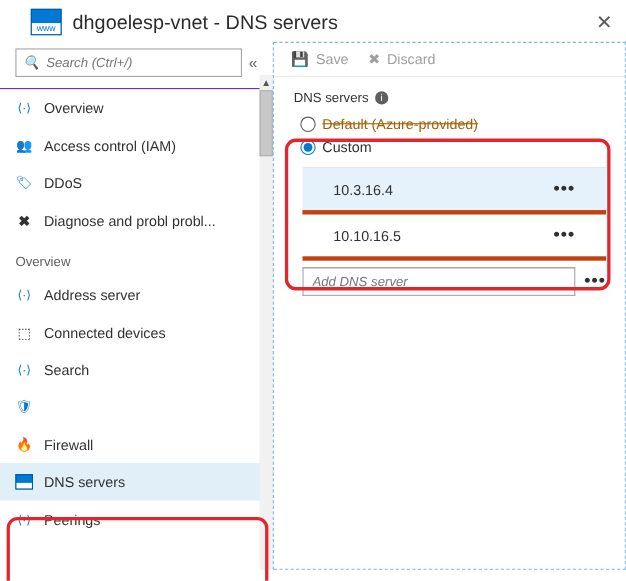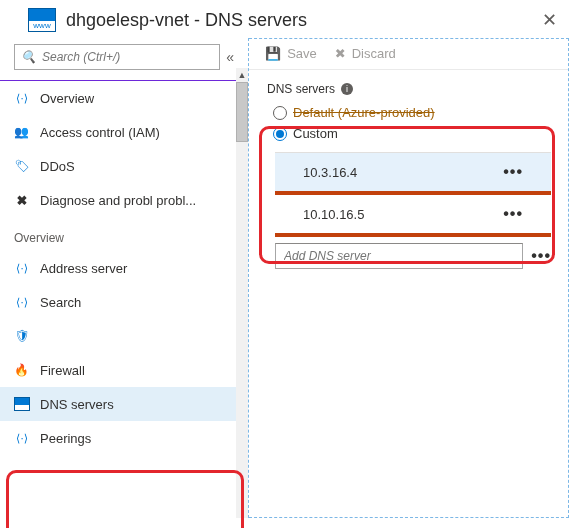--- a/index.html
+++ b/index.html
@@ -194,20 +194,24 @@
         <span>Diagnose and probl probl...</span>
       </div>
 
       <div class="nav-section">Overview</div>
 
       <div class="nav-item">
         <span class="nav-icon ic-address"></span>
         <span>Address server</span>
       </div>
       <div class="nav-item">
+        <span class="nav-icon ic-devices"></span>
+        <span>Connected devices</span>
+      </div>
+      <div class="nav-item">
         <span class="nav-icon ic-subnets"></span>
         <span>Search</span>
       </div>
       <div class="nav-item">
         <span class="nav-icon ic-ddos"></span>
       </div>
       <div class="nav-item">
         <span class="nav-icon ic-firewall"></span>
         <span>Firewall</span>
       </div>

